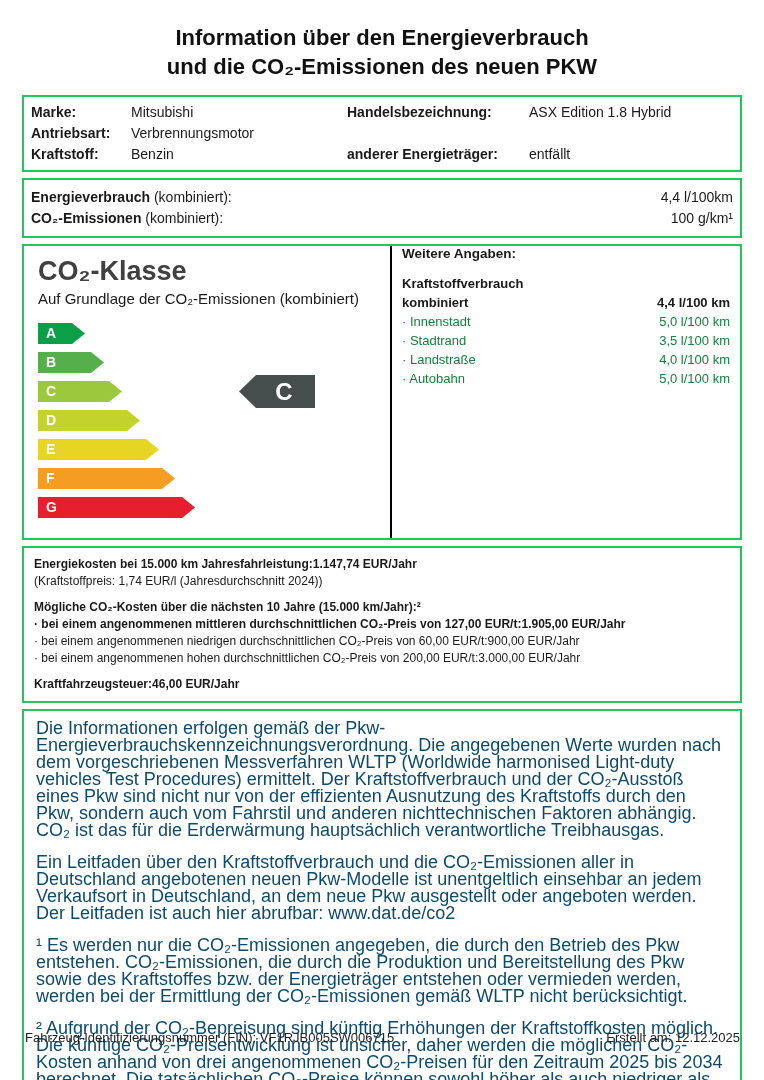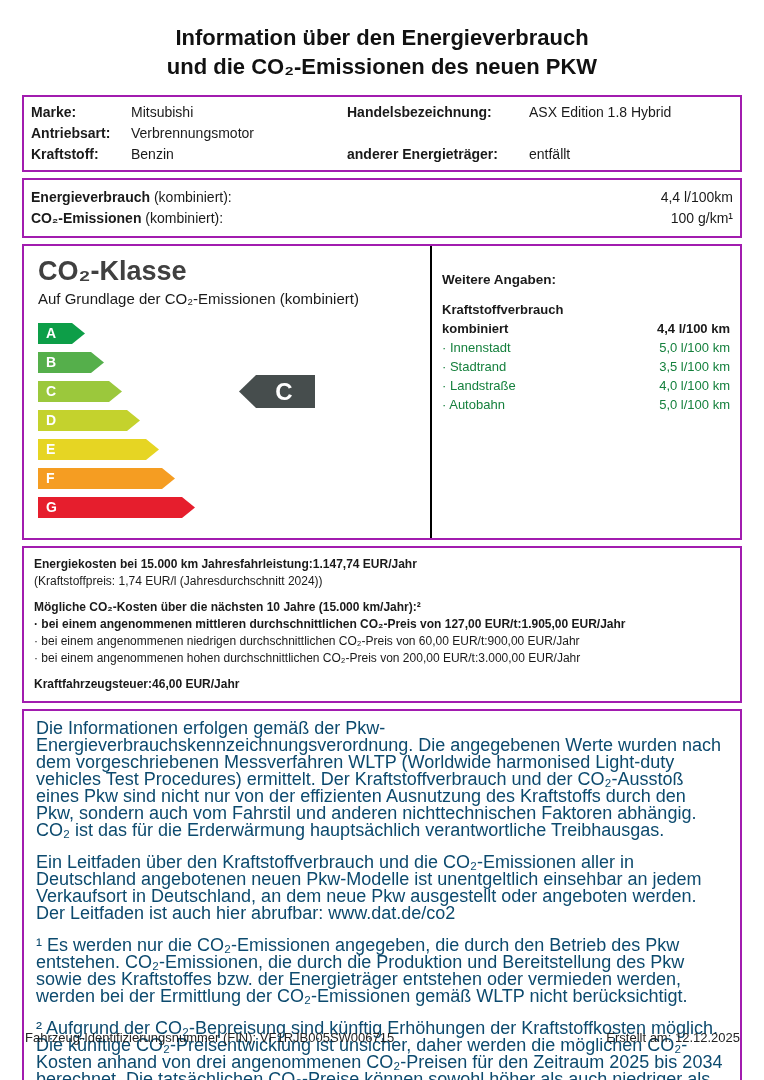--- a/index.html
+++ b/index.html
@@ -5,21 +5,21 @@
   html,body { margin:0; padding:0; background:#fff; }
   .page {
     width:764px; height:1080px; position:relative; background:#fff;
     font-family:"Liberation Sans", sans-serif; color:#1a1a1a; overflow:hidden;
   }
   .content { width:720px; margin:9px auto; padding-top:14px; }
 
   .title { font-size:22px; font-weight:bold; text-align:center; line-height:1.32;
            margin:0 0 14px 0; color:#111; }
 
-  .box { border:2px solid #a21caf; margin-bottom:6px; box-sizing:border-box; }
+  .box { border:2px solid #22c55e; margin-bottom:6px; box-sizing:border-box; }
 
   
   .vehicle-grid { display:grid; grid-template-columns:100px 216px 182px 1fr;
                   padding:5px 7px; font-size:14px; line-height:21px; }
   .lbl { font-weight:bold; }
 
   
   .consumption { padding:7px 7px; font-size:14px; line-height:21px; }
   .c-row { display:flex; justify-content:space-between; }
 
@@ -29,21 +29,21 @@
   .co2-heading { font-size:27px; font-weight:bold; margin:0 0 3px 0; color:#404040; }
   .co2-subtitle { font-size:15px; margin:0 0 16px 0; }
   .scale { position:relative; }
   .class-arrow { height:21px; margin-bottom:8px; color:#fff; font-weight:bold;
                  font-size:14px; line-height:21px; padding-left:8px; box-sizing:border-box;
                  clip-path:polygon(0 0, calc(100% - 13px) 0, 100% 50%, calc(100% - 13px) 100%, 0 100%); }
   .rating-arrow { position:absolute; left:201px; width:76px; height:33px;
                   clip-path:polygon(17px 0, 100% 0, 100% 100%, 17px 100%, 0 50%);
                   color:#fff; font-weight:bold; font-size:24px; display:flex;
                   align-items:center; justify-content:center; padding-left:14px; box-sizing:border-box; }
-  .co2-right { width:310px; border-left:2px solid #000; padding:26px 10px; font-size:13px;
+  .co2-right { width:350px; border-left:2px solid #000; padding:0 10px; font-size:13px;
                box-sizing:border-box; }
   .wa-heading { font-weight:bold; font-size:13.5px; margin:0 0 13px 0; }
   .wa-row { display:flex; justify-content:space-between; line-height:19px; }
   .wa-sub { color:#15803d; }
 
   
   .costs { padding:8px 10px; font-size:12px; line-height:17px; }
   .cost-row { display:flex; justify-content:flex-start; }
   .gap8 { height:9px; }
 

